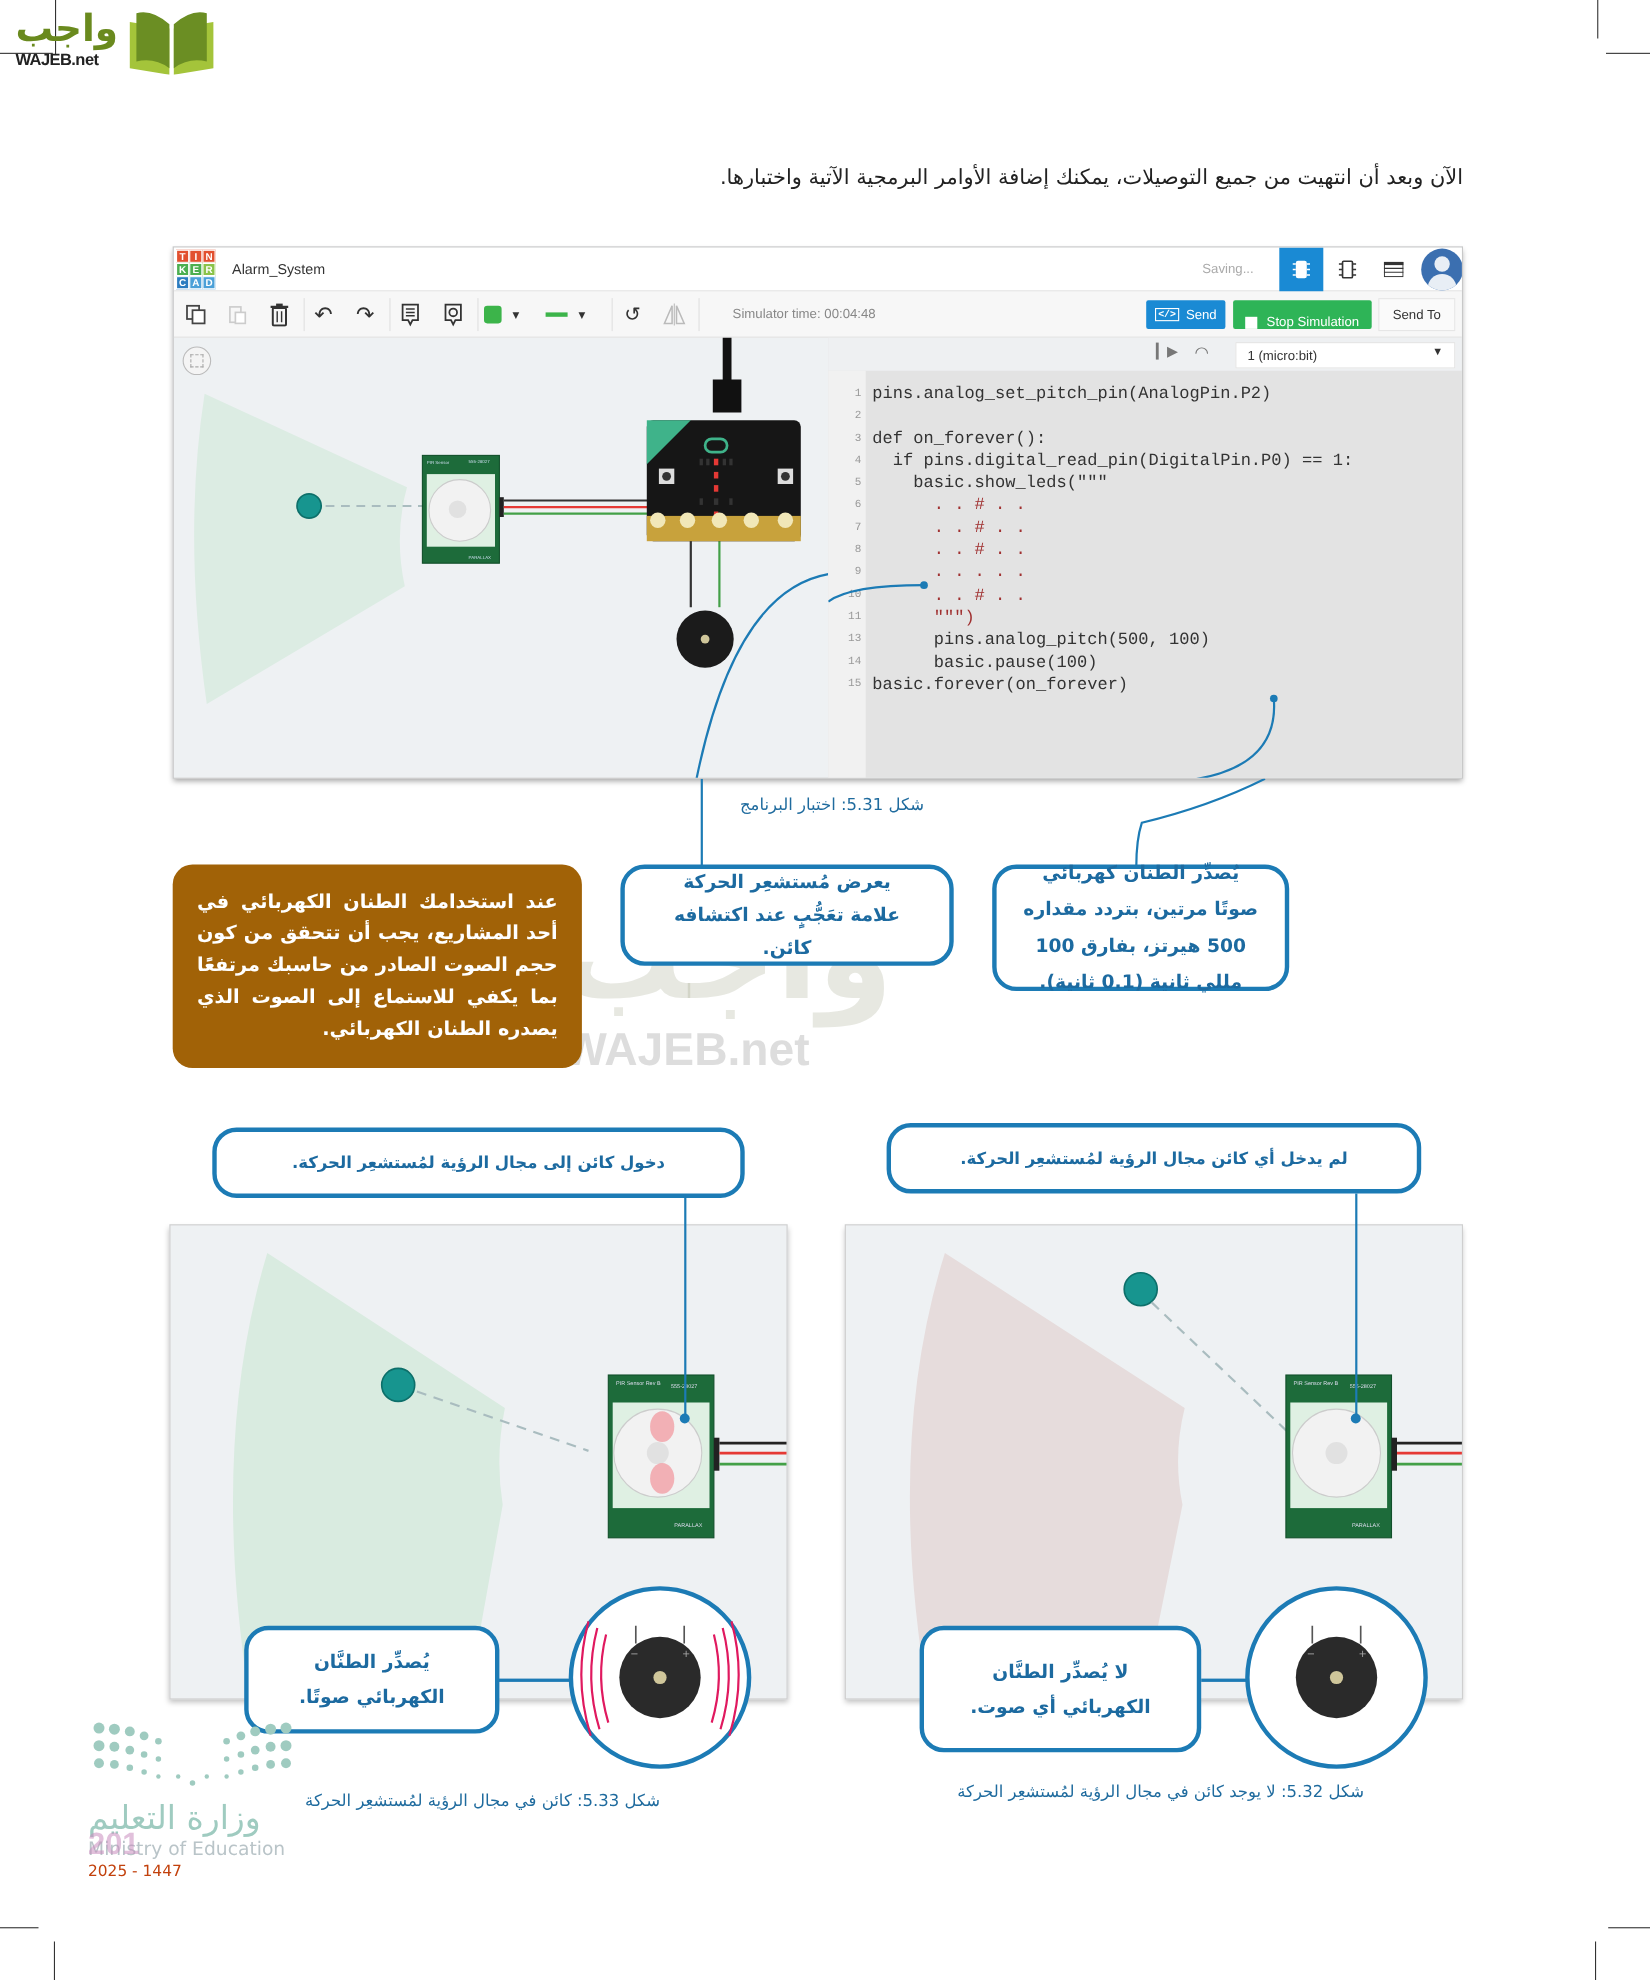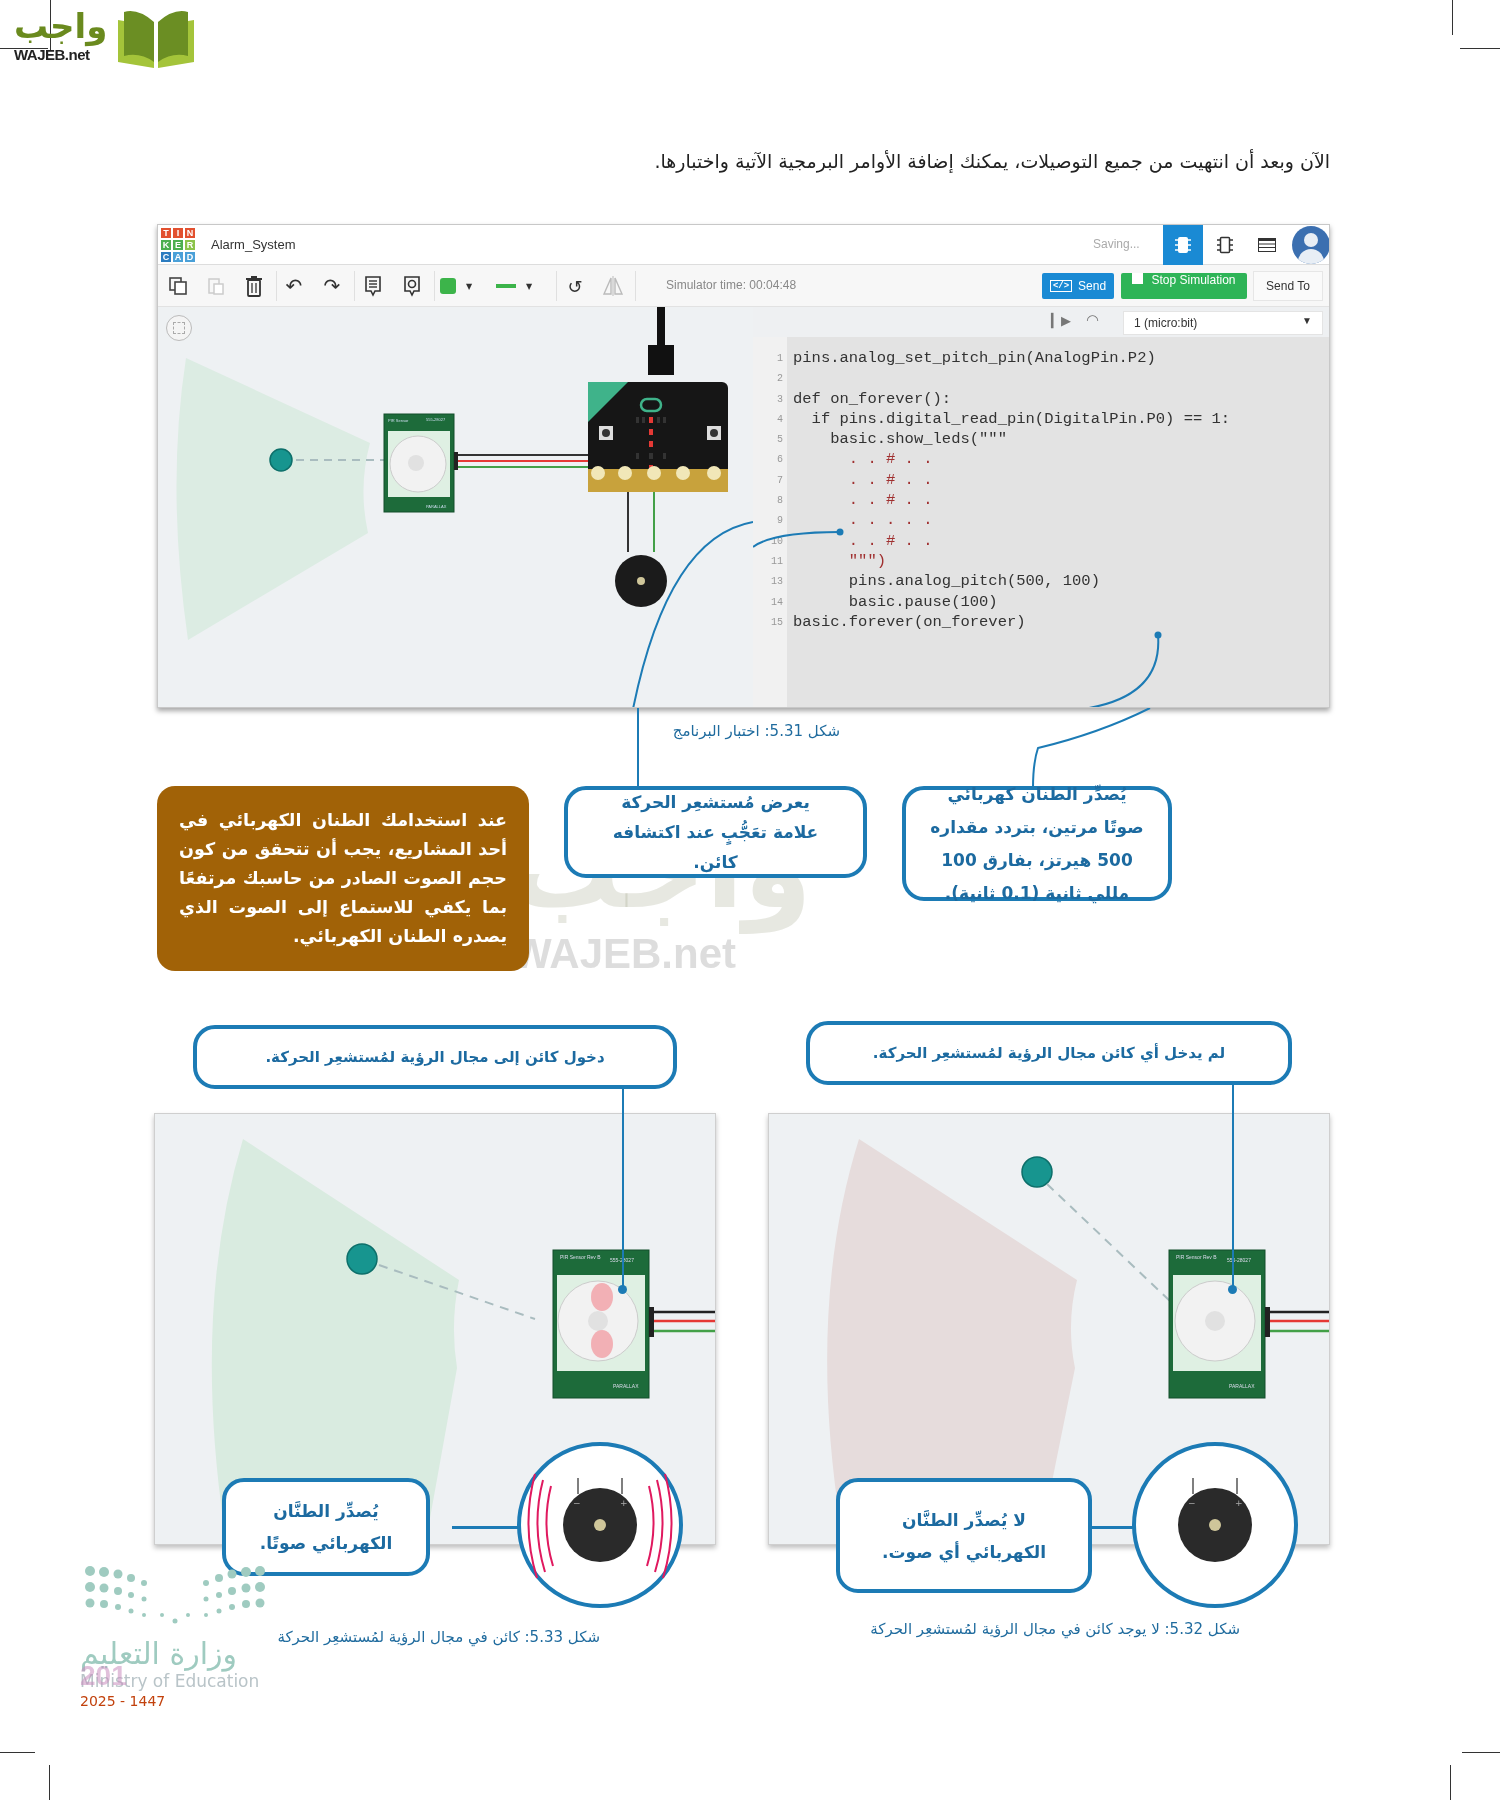--- a/index.html
+++ b/index.html
@@ -29,21 +29,21 @@
   .tc-viewbtn { position: absolute; top: 0; width: 40px; height: 40px; display: flex; align-items: center; justify-content: center; }
   .tc-avatar { position: absolute; left: 1134px; top: 1px; width: 38px; height: 38px; border-radius: 50%; background: #3b6fb0; overflow: hidden; }
   .tc-avatar .head { position: absolute; left: 12px; top: 7px; width: 14px; height: 14px; border-radius: 50%; background: #e8eef5; }
   .tc-avatar .body { position: absolute; left: 6px; top: 23px; width: 26px; height: 20px; border-radius: 13px 13px 0 0; background: #e8eef5; }
 
   .tc-toolbar { position: absolute; left: 0; top: 40px; right: 0; height: 42px; background: #f7f7f7; border-bottom: 1px solid #e2e2e2; }
   .tb-icon { position: absolute; top: 9px; width: 24px; height: 24px; display: flex; align-items: center; justify-content: center; }
   .tb-sep { position: absolute; top: 6px; width: 1px; height: 30px; background: #e0e0e0; }
   .sim-time { position: absolute; left: 508px; top: 13px; font: 12px "Liberation Sans", sans-serif; color: #888; }
   .btn-code { position: absolute; left: 884px; top: 8px; width: 72px; height: 26px; background: #1a8ad4; color: #fff; font: 12px "Liberation Sans", sans-serif; display: flex; align-items: center; justify-content: center; gap: 6px; border-radius: 2px; }
-  .btn-stop { position: absolute; left: 963px; top: 8px; width: 126px; height: 26px; background: #2eb457; color: #fff; font: 12px "Liberation Sans", sans-serif; display: flex; align-items: flex-start; justify-content: center; gap: 8px; border-radius: 2px; }
+  .btn-stop { position: absolute; left: 963px; top: 8px; width: 126px; height: 26px; background: #2eb457; color: #fff; font: 12px "Liberation Sans", sans-serif; display: flex; align-items: flex-end; justify-content: center; gap: 8px; border-radius: 2px; }
   .btn-stop .sq { width: 11px; height: 11px; background: #fff; }
   .btn-send { position: absolute; left: 1095px; top: 6px; width: 70px; height: 30px; color: #333; font: 12px "Liberation Sans", sans-serif; display: flex; align-items: center; justify-content: center; border: 1px solid #e6e6e6; background: #fafafa; }
 
   .tc-canvas { position: absolute; left: 0; top: 82px; width: 595px; bottom: 0; }
   .fit-btn { position: absolute; left: 8px; top: 8px; width: 26px; height: 26px; border: 1px solid #bbb; border-radius: 50%; background: #f4f4f4; }
 
   .code-panel { position: absolute; left: 595px; top: 82px; right: 0; bottom: 0; background: #e3e3e3; }
   .code-top { position: absolute; left: 0; top: 0; right: 0; height: 30px; background: #eef0f2; }
   .dev-select { position: absolute; left: 370px; top: 4px; width: 200px; height: 24px; background: #fff; border: 1px solid #e4e4e4; font: 12px "Liberation Sans", sans-serif; color: #333; padding: 4px 10px; }
   .dev-select .caret { position: absolute; right: 10px; top: 3px; font-size: 10px; }
@@ -395,21 +395,21 @@
     <text x="460" y="274" font-size="5" fill="#dde" font-family="Liberation Sans">PARALLAX</text>
     <rect x="496" y="193" width="5" height="30" fill="#222"></rect>
     <line x1="501" y1="198" x2="562" y2="198" stroke="#222" stroke-width="2.5"></line>
     <line x1="501" y1="207" x2="562" y2="207" stroke="#e53935" stroke-width="2.5"></line>
     <line x1="501" y1="217" x2="562" y2="217" stroke="#43a047" stroke-width="2.5"></line>
   </svg>
 </div>
 <div class="connector-v" style="left:1232px;top:1085px;height:204px;"></div>
 <div class="abs" style="left:1228px;top:1285px;width:9px;height:9px;border-radius:50%;background:#1c7bb5;"></div>
 
-<div class="callout" style="left:222px;top:1478px;width:208px;height:98px;font-size:17px;line-height:32px;padding:0 30px;">يُصدِّر الطنَّان الكهربائي صوتًا.</div>
+<div class="callout" style="left:222px;top:1478px;width:232px;height:98px;font-size:17px;line-height:32px;padding:0 30px;">يُصدِّر الطنَّان الكهربائي صوتًا.</div>
 <div class="connector-h" style="left:452px;top:1526px;width:70px;"></div>
 <div class="buzzer-circle" style="left:517px;top:1442px;">
   <svg width="158" height="158" viewBox="0 0 158 158">
     <line x1="57" y1="32" x2="57" y2="48" stroke="#555" stroke-width="1.5"></line>
     <line x1="101" y1="32" x2="101" y2="48" stroke="#555" stroke-width="1.5"></line>
     <circle cx="79" cy="79" r="37" fill="#2a2a2a"></circle>
     <circle cx="79" cy="79" r="6" fill="#cfc69a"></circle>
     <text x="52" y="60" font-size="9" fill="#aaa" font-family="DejaVu Sans">−</text>
     <text x="99" y="60" font-size="9" fill="#aaa" font-family="DejaVu Sans">+</text>
     <g fill="none" stroke="#e0195f" stroke-width="2">

